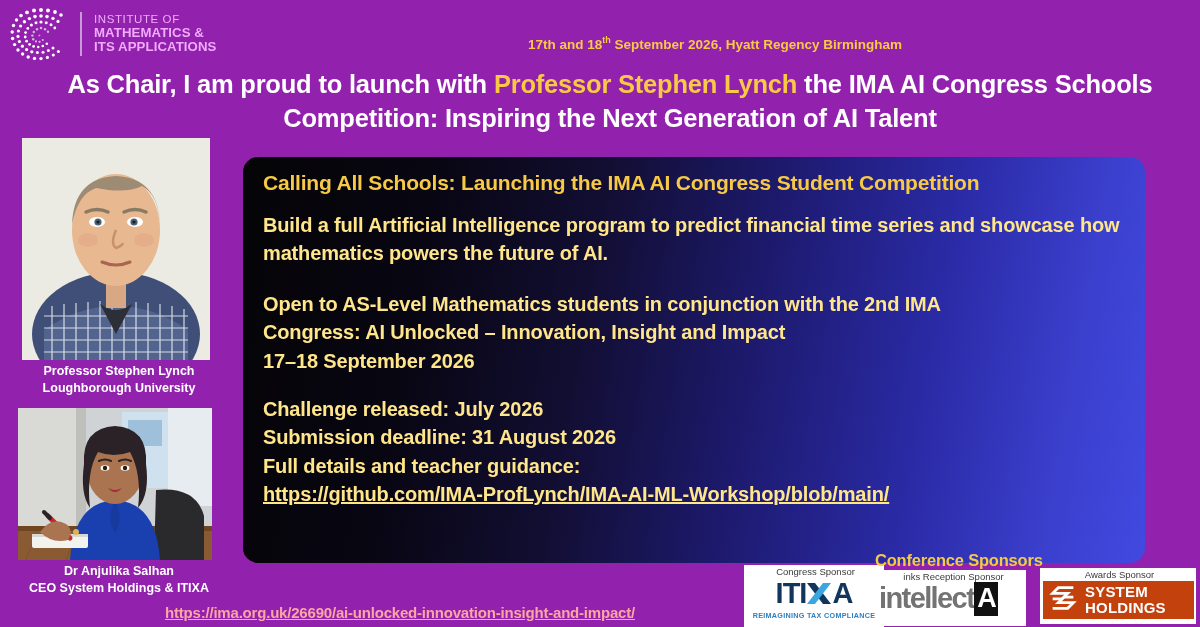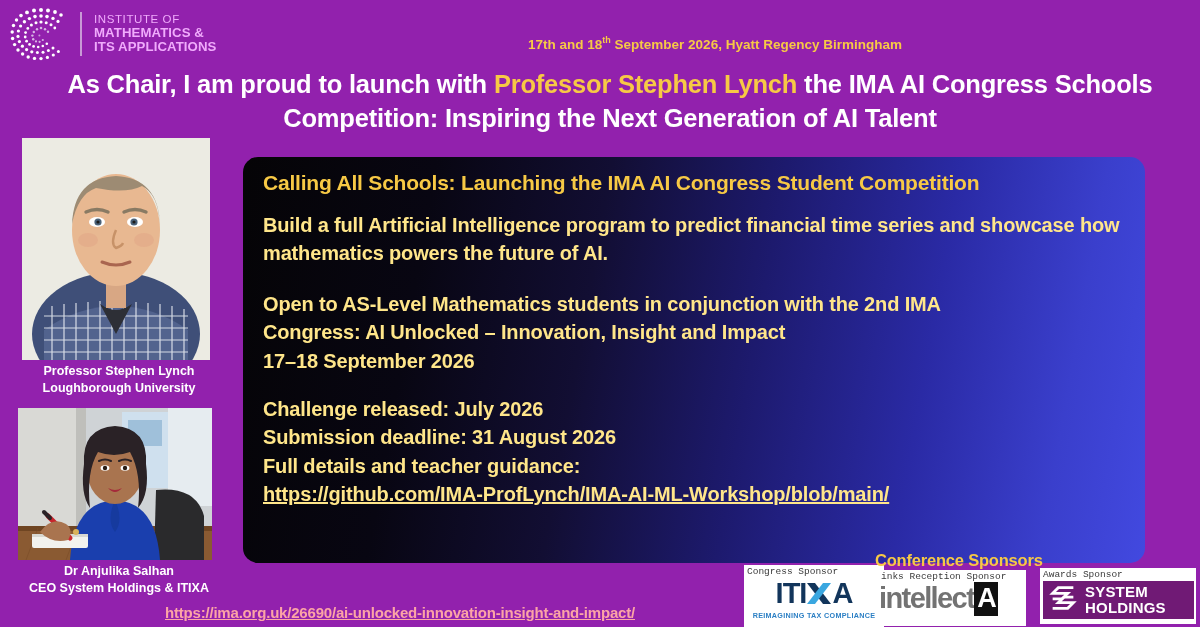--- a/index.html
+++ b/index.html
@@ -187,23 +187,24 @@
   }
   .sponsor-card {
     position: absolute;
     background: #ffffff;
     overflow: hidden;
     z-index: 4;
   }
   .sponsor-kicker {
     font-size: 9.5px;
     color: #3a3a3a;
-    font-family: Liberation Mono, monospace;
+    font-family: Liberation Sans, sans-serif;
     padding: 1px 0 0 3px;
     white-space: nowrap;
+    text-align: center;
   }
 
   #sponsor-itixa {
     left: 744px; top: 565px;
     width: 140px; height: 62px;
   }
   .itixa-wordmark {
     display: flex;
     align-items: center;
     justify-content: center;
@@ -256,21 +257,21 @@
     line-height: 1;
     padding: 3px 2px 4px 3px;
     letter-spacing: -1px;
   }
 
   #sponsor-system {
     left: 1040px; top: 568px;
     width: 156px; height: 56px;
   }
   .system-inner {
-    background: #701a75;
+    background: #c2410c;
     height: 38px;
     margin: 1px 2px 0 3px;
     display: flex;
     align-items: center;
     gap: 6px;
     padding-left: 4px;
   }
   .system-words {
     color: #ffffff;
     font-size: 15px;

